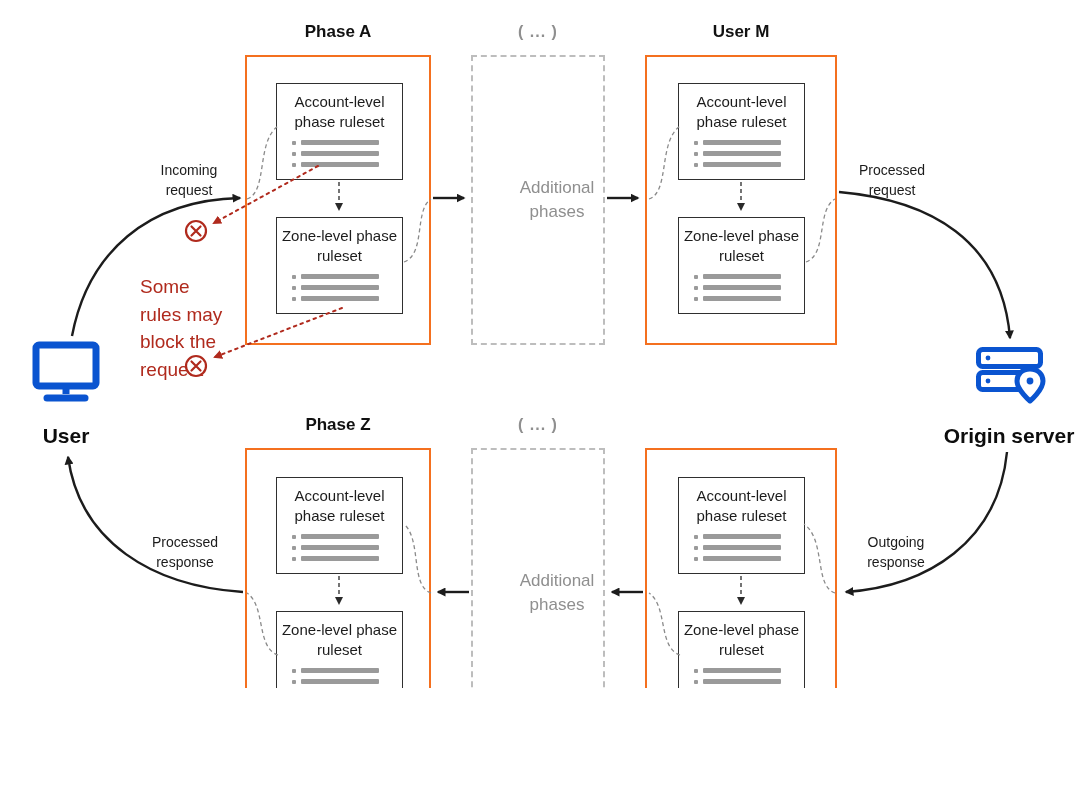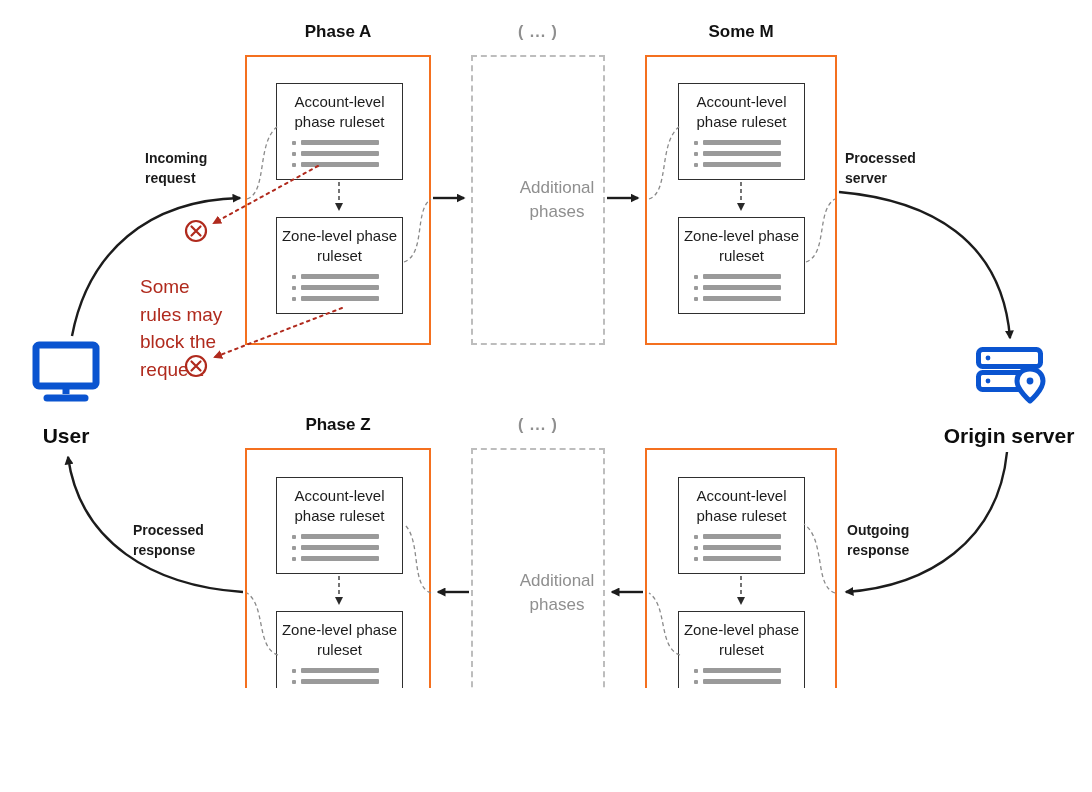--- a/index.html
+++ b/index.html
@@ -13,35 +13,35 @@
   .inner-title{font-size:15px;line-height:1.3;text-align:center;color:#1c1c1c;}
   .bars{margin:9px 0 0 15px;display:flex;flex-direction:column;gap:6px;}
   .bar-row{display:flex;align-items:center;gap:5px;}
   .dot{width:4px;height:4px;background:#9a9a9a;border-radius:1px;flex:0 0 auto;}
   .bar{width:78px;height:5px;background:#9a9a9a;border-radius:1px;}
 
   .add-box{position:absolute;border:2px dashed #bdbdbd;background:#ffffff;box-sizing:border-box;display:flex;align-items:center;justify-content:flex-end;}
   .add-label{color:#8f8f8f;font-size:17px;line-height:1.4;text-align:center;width:92px;}
   .ellipsis{position:absolute;color:#8f8f8f;font-weight:700;font-size:16px;text-align:center;letter-spacing:1px;}
 
-  .flow-label{position:absolute;font-weight:700;font-size:14px;color:#1b1b1b;text-align:left;line-height:1.4;}
+  .flow-label{position:absolute;font-weight:400;font-size:14px;color:#1b1b1b;text-align:center;line-height:1.4;margin-top:12px;}
   .node-label{position:absolute;font-weight:700;font-size:21px;color:#0d0d0d;text-align:center;}
   .block-note{position:absolute;color:#b02a1d;font-size:19px;line-height:1.45;}
 
   .icon-wrap{position:absolute;}
   #overlay{position:absolute;left:0;top:0;pointer-events:none;}
 </style>
 </head>
 <body>
 
 <div id="canvas">
 
   <div class="phase-title" style="left:245px;top:22px;width:186px;">Phase A</div>
   <div class="ellipsis" style="left:471px;top:23px;width:134px;">( ... )</div>
-  <div class="phase-title" style="left:645px;top:22px;width:192px;">Some M</div>
+  <div class="phase-title" style="left:645px;top:22px;width:192px;">User M</div>
 
   <div class="phase-title" style="left:245px;top:415px;width:186px;">Phase Z</div>
   <div class="ellipsis" style="left:471px;top:416px;width:134px;">( ... )</div>
 
   <div class="phase" style="left:245px;top:55px;width:186px;height:290px;"></div>
   <div class="inner-box" style="left:276px;top:83px;">
     <div class="inner-title">Account-level phase ruleset</div>
     <div class="bars">
       <div class="bar-row">
           <span class="dot"></span>
@@ -185,21 +185,21 @@
           <span class="bar"></span>
         </div>
       <div class="bar-row">
           <span class="dot"></span>
           <span class="bar"></span>
         </div>
     </div>
   </div>
 
   <div class="flow-label" style="left:145px;top:149px;width:88px;">Incoming request</div>
-  <div class="flow-label" style="left:845px;top:149px;width:94px;">Processed server</div>
+  <div class="flow-label" style="left:845px;top:149px;width:94px;">Processed request</div>
   <div class="flow-label" style="left:847px;top:521px;width:98px;">Outgoing response</div>
   <div class="flow-label" style="left:133px;top:521px;width:104px;">Processed response</div>
 
   <div class="block-note" style="left:140px;top:273px;width:86px;">Some rules may block the request</div>
 
   <div class="icon-wrap" style="left:32px;top:341px;">
     <svg width="68" height="62" viewBox="0 0 68 62">
       <rect x="4" y="4" width="60" height="41" rx="3" fill="none" stroke="#0a54d0" stroke-width="7"></rect>
       <line x1="34" y1="47" x2="34" y2="53" stroke="#0a54d0" stroke-width="7"></line>
       <line x1="15" y1="57" x2="53" y2="57" stroke="#0a54d0" stroke-width="7" stroke-linecap="round"></line>

